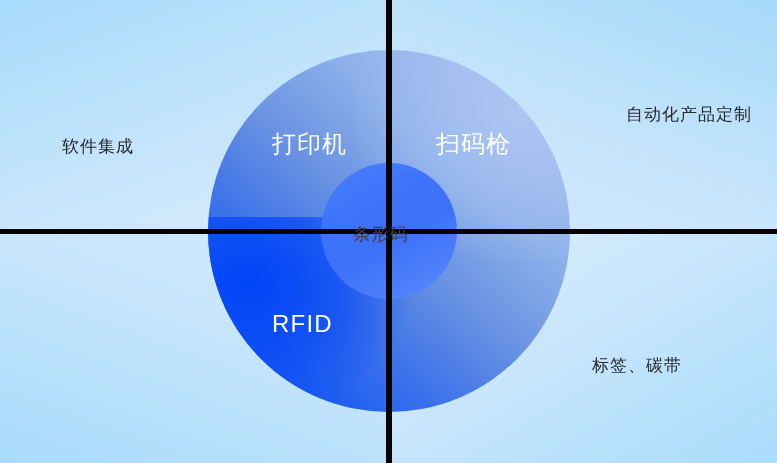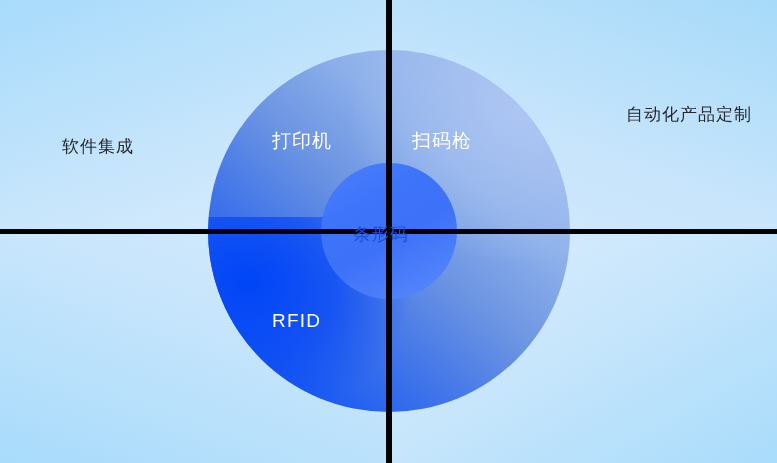--- a/index.html
+++ b/index.html
@@ -109,34 +109,34 @@
     position: absolute;
     white-space: nowrap;
     font-size: 17px;
     letter-spacing: 1px;
   }
   .label.outer {
     color: #26292e;
   }
   .label.inner {
     color: #ffffff;
-    font-size: 19px;
+    font-size: 24px;
   }
   .label.center {
-    color: #1d4ed8;
+    color: #404040;
     font-size: 17.5px;
   }
 
   .lbl-soft      { left: 62px;  top: 103px; margin-top: 32px; }
   .lbl-auto      { left: 592px; top: 103px; margin-left: 34px; }
   .lbl-device    { left: 62px;  top: 354px; }
   .lbl-tag       { left: 592px; top: 354px; }
 
   .lbl-printer   { left: 272px; top: 128px; }
-  .lbl-scanner   { left: 412px; top: 128px; }
+  .lbl-scanner   { left: 436px; top: 128px; }
   .lbl-rfid      { left: 272px; top: 310px; letter-spacing: 1.2px; }
   .lbl-rental    { left: 428px; top: 310px; }
 
   .lbl-barcode   { left: 353px; top: 222px; }
 </style>
 </head>
 <body>
 
 <div id="stage">
 
@@ -163,14 +163,15 @@
   <div class="label inner lbl-rfid">RFID</div>
 
 
   <div class="label center lbl-barcode">条形码</div>
 
   <div class="label outer lbl-soft">软件集成</div>
 
   <div class="label outer lbl-auto">自动化产品定制</div>
 
 
+  <div class="label outer lbl-tag">标签、碳带</div>
 
 </div>
 
 </body></html>

